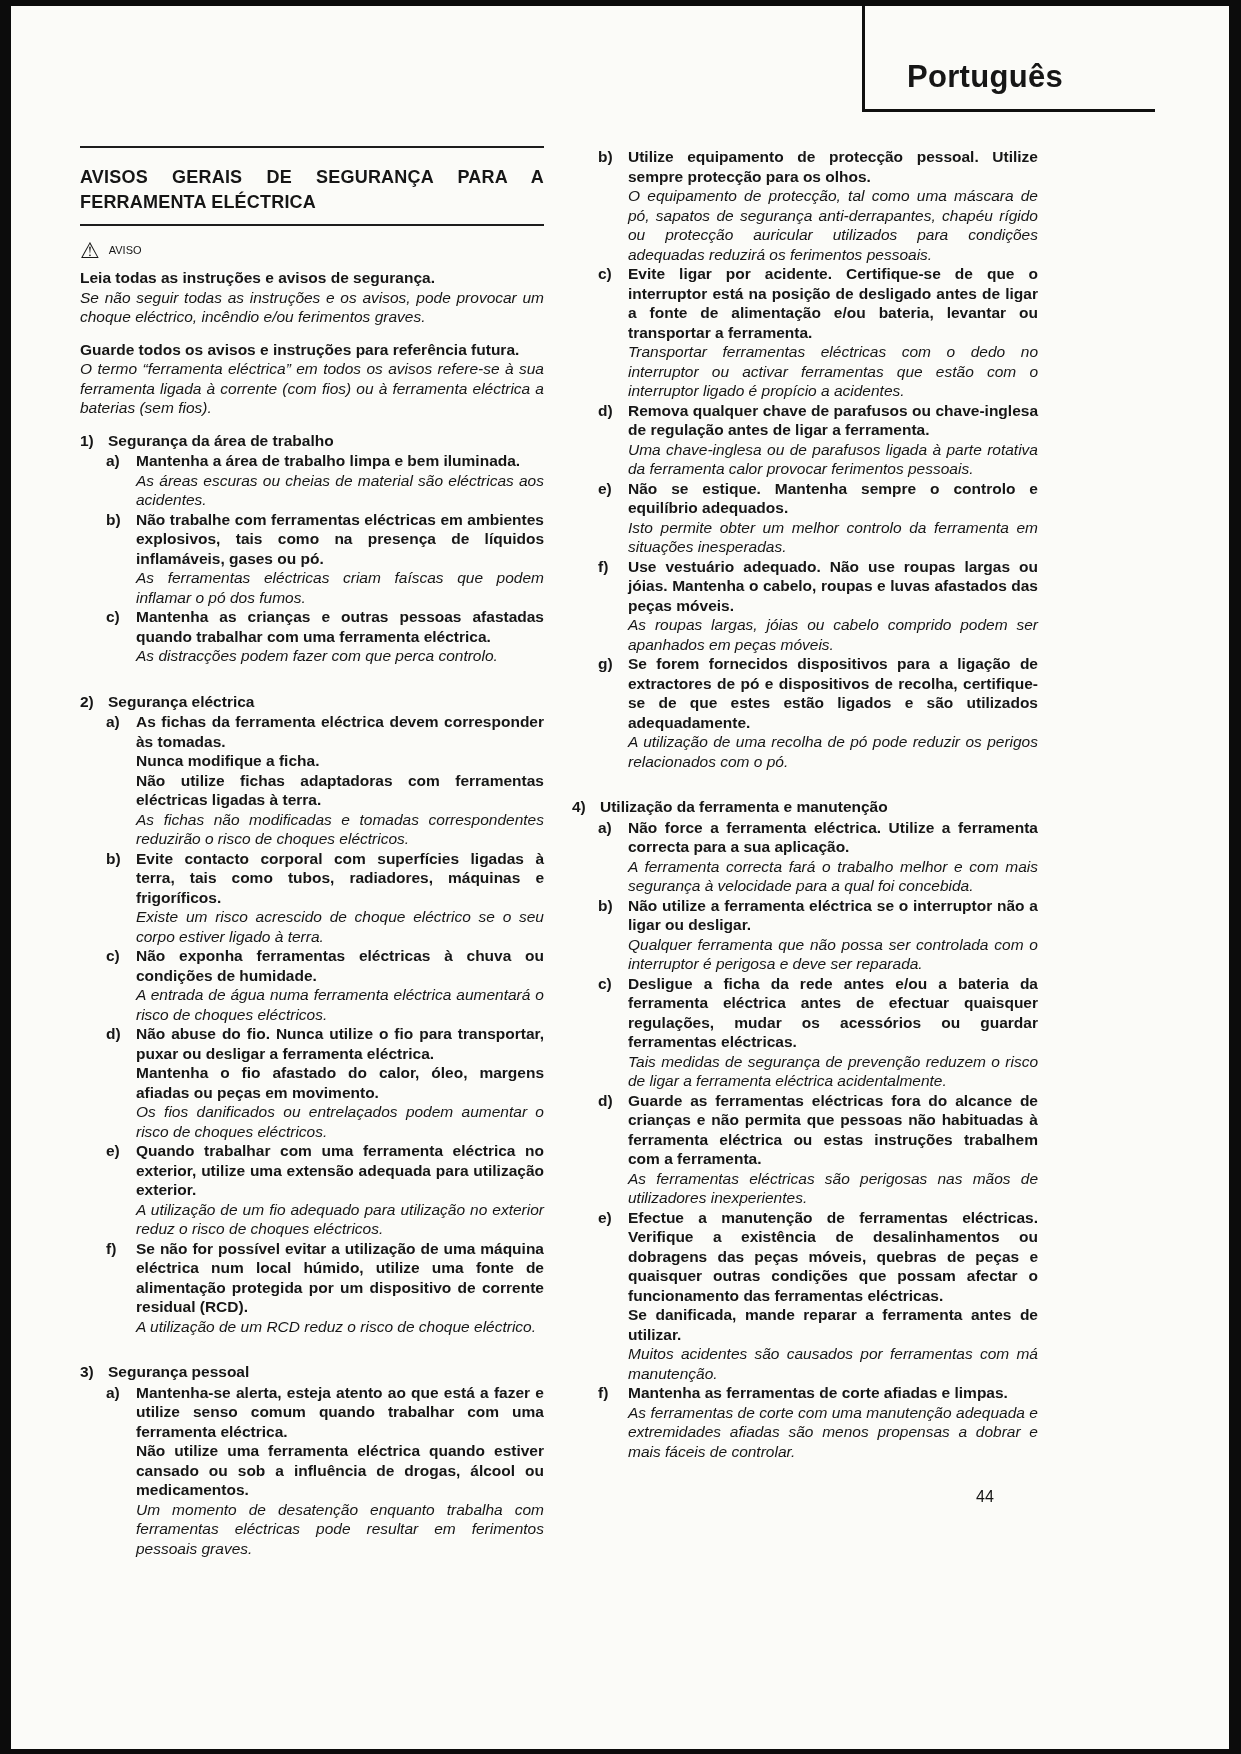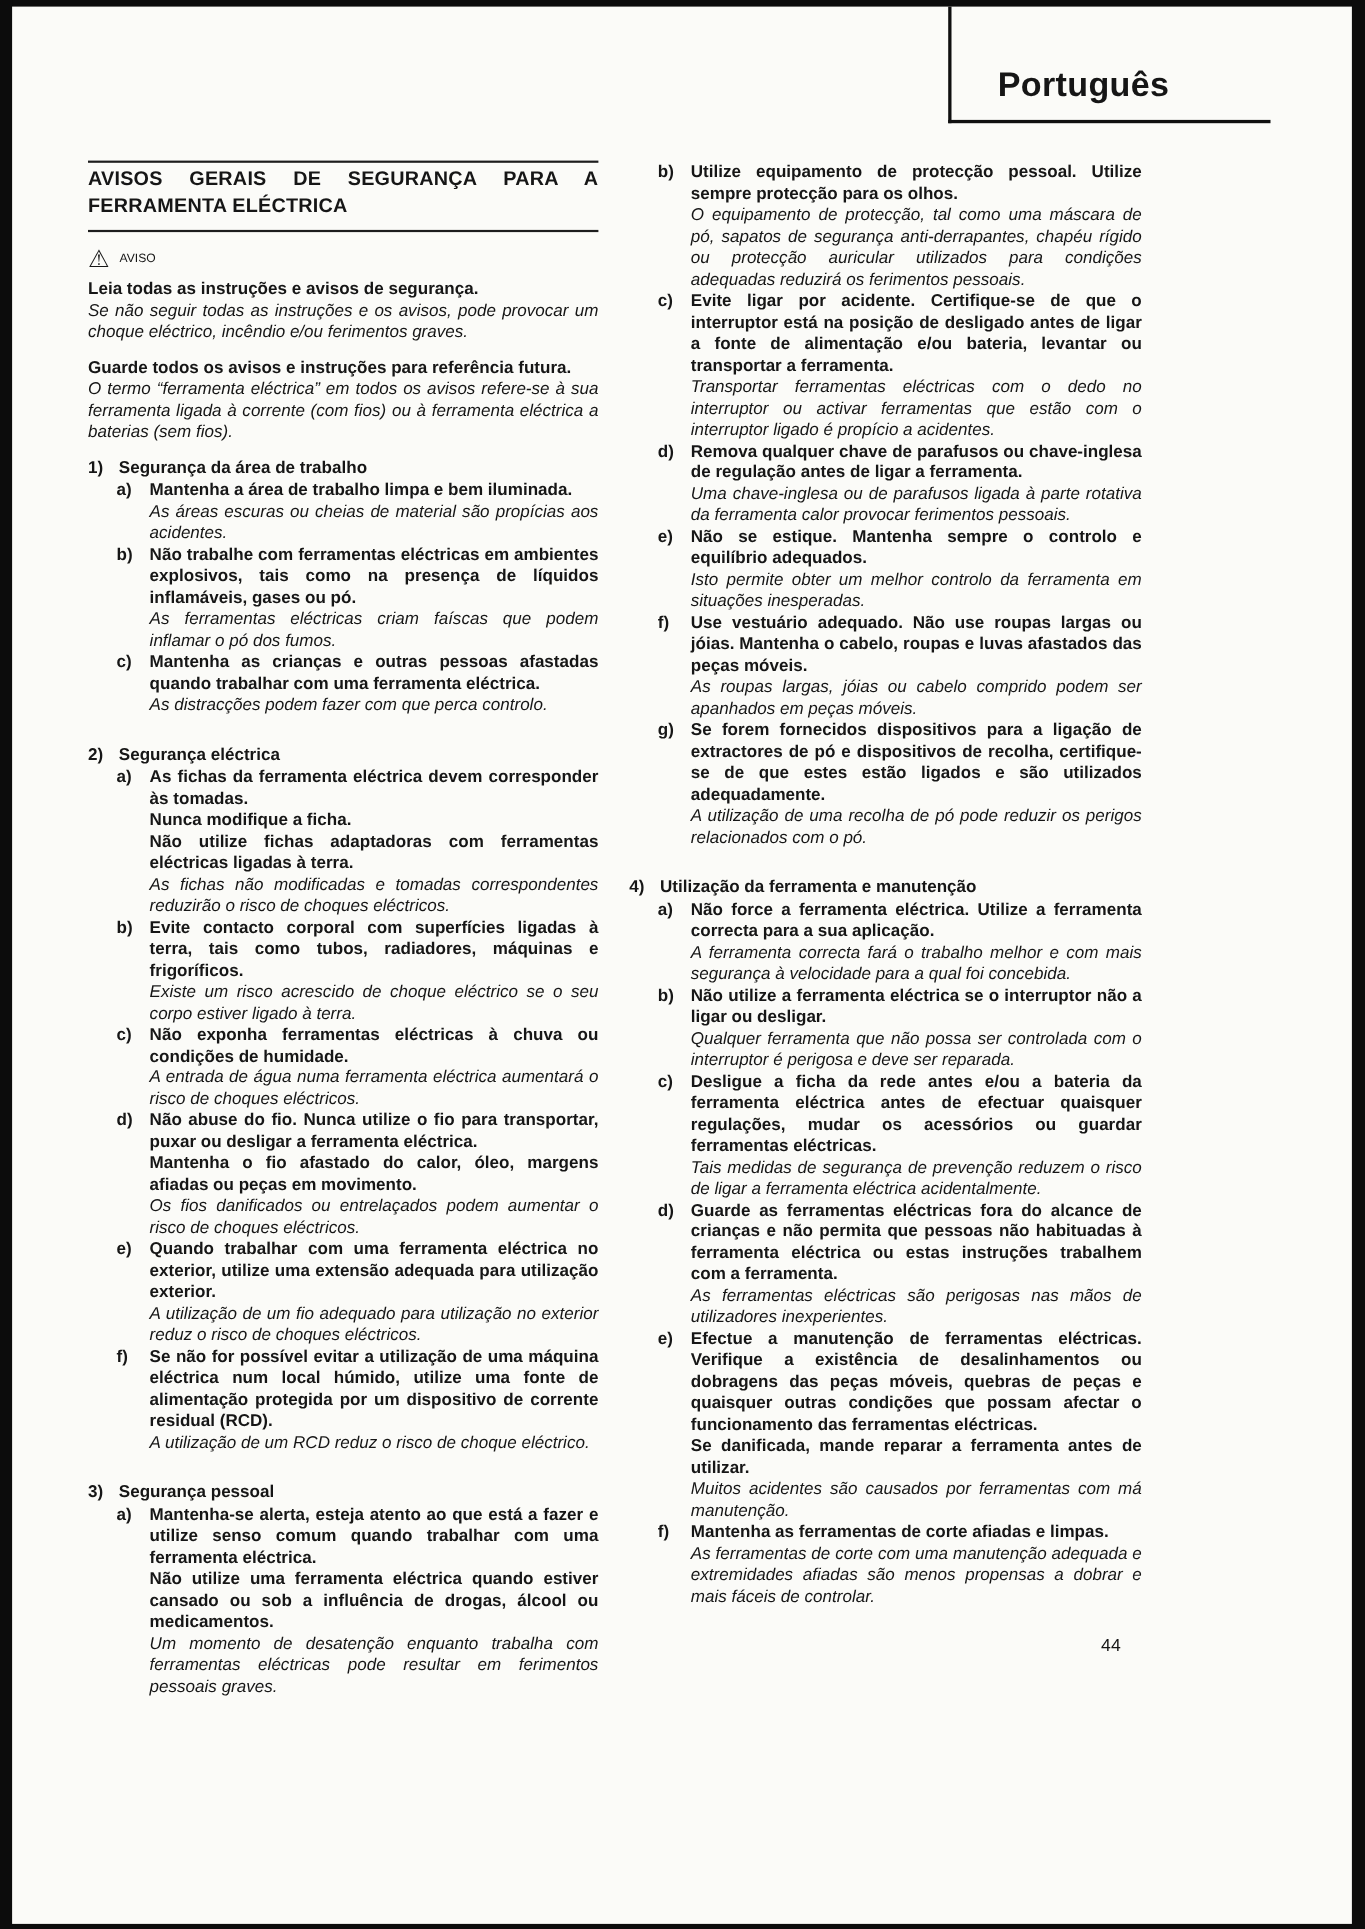--- a/index.html
+++ b/index.html
@@ -28,39 +28,39 @@
   }
   .lang-tab .lang-text { font-size: 31px; font-weight: bold; letter-spacing: 0.3px; }
 
   
   .col { position: absolute; top: 146px; font-size: 15.5px; line-height: 19.5px; }
   .col-left  { left: 80px;  width: 464px; }
   .col-right { left: 572px; width: 466px; }
 
   .title-block {
     border-top: 2px solid #1d1d1d; border-bottom: 2px solid #1d1d1d;
-    padding: 2px 0 9px; font-weight: bold; font-size: 18px; line-height: 25px;
+    padding: 17px 0 9px; font-weight: bold; font-size: 18px; line-height: 25px;
     letter-spacing: 0.2px; text-align: justify;
   }
   .warning-row { margin-top: 14px; margin-bottom: 6px; display: flex; align-items: center; gap: 9px; }
   .warn-icon { font-size: 22px; line-height: 22px; }
   .warn-label { font-weight: normal; font-size: 11px; }
 
   .para-bold { margin: 0; font-weight: bold; text-align: justify; }
   .para-italic { margin: 0; font-style: italic; text-align: justify; }
   .gap { height: 13px; }
 
   .section { margin-top: 13px; }
   .sec-head { font-weight: bold; padding-left: 28px; }
   .sec-num { display: inline-block; width: 28px; margin-left: -28px; }
   .items { margin-top: 1px; }
   .item { position: relative; padding-left: 56px; }
   .item-letter { position: absolute; left: 26px; top: 0; font-weight: bold; }
 
-  .page-num { position: absolute; left: 1001px; top: 1488px; font-size: 16px; }
+  .page-num { position: absolute; left: 976px; top: 1488px; font-size: 16px; }
 </style>
 </head>
 <body>
 
 <div class="page">
   <div class="edge edge-top"></div>
   <div class="edge edge-bottom"></div>
   <div class="edge edge-left"></div>
   <div class="edge edge-right"></div>
 
@@ -80,21 +80,21 @@
         <div class="gap"></div>
         <p class="para-bold">Guarde todos os avisos e instruções para referência futura.</p>
         <p class="para-italic">O termo “ferramenta eléctrica” em todos os avisos refere-se à sua ferramenta ligada à corrente (com fios) ou à ferramenta eléctrica a baterias (sem fios).</p>
         <div class="section">
           <div class="sec-head"><span class="sec-num">1)</span><span class="sec-title">Segurança da área de trabalho</span></div>
           <div class="items">
             <div class="item">
               <span class="item-letter">a)</span>
               <div class="item-body">
                 <p class="para-bold">Mantenha a área de trabalho limpa e bem iluminada.</p>
-                <p class="para-italic">As áreas escuras ou cheias de material são propícias aos acidentes.</p>
+                <p class="para-italic">As áreas escuras ou cheias de material são eléctricas aos acidentes.</p>
               </div>
             </div>
             <div class="item">
               <span class="item-letter">b)</span>
               <div class="item-body">
                 <p class="para-bold">Não trabalhe com ferramentas eléctricas em ambientes explosivos, tais como na presença de líquidos inflamáveis, gases ou pó.</p>
                 <p class="para-italic">As ferramentas eléctricas criam faíscas que podem inflamar o pó dos fumos.</p>
               </div>
             </div>
             <div class="item">

